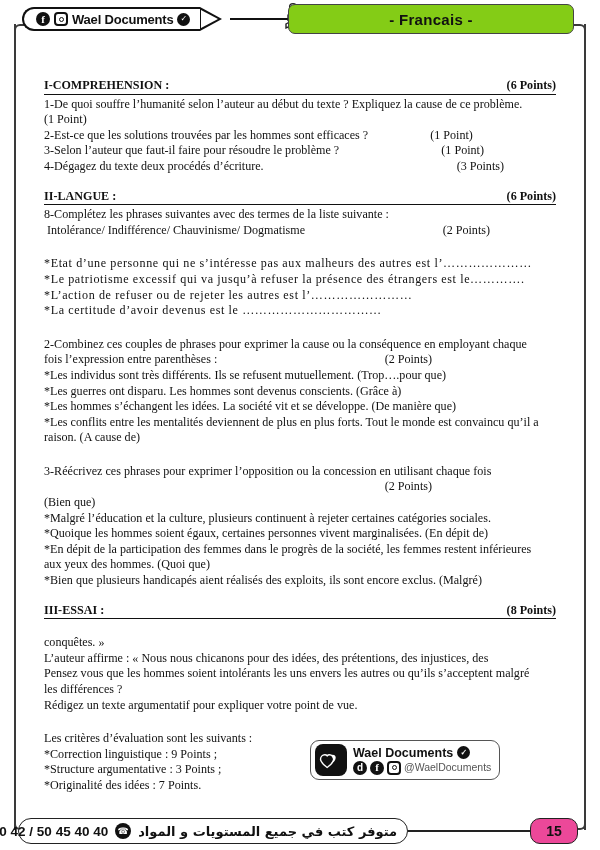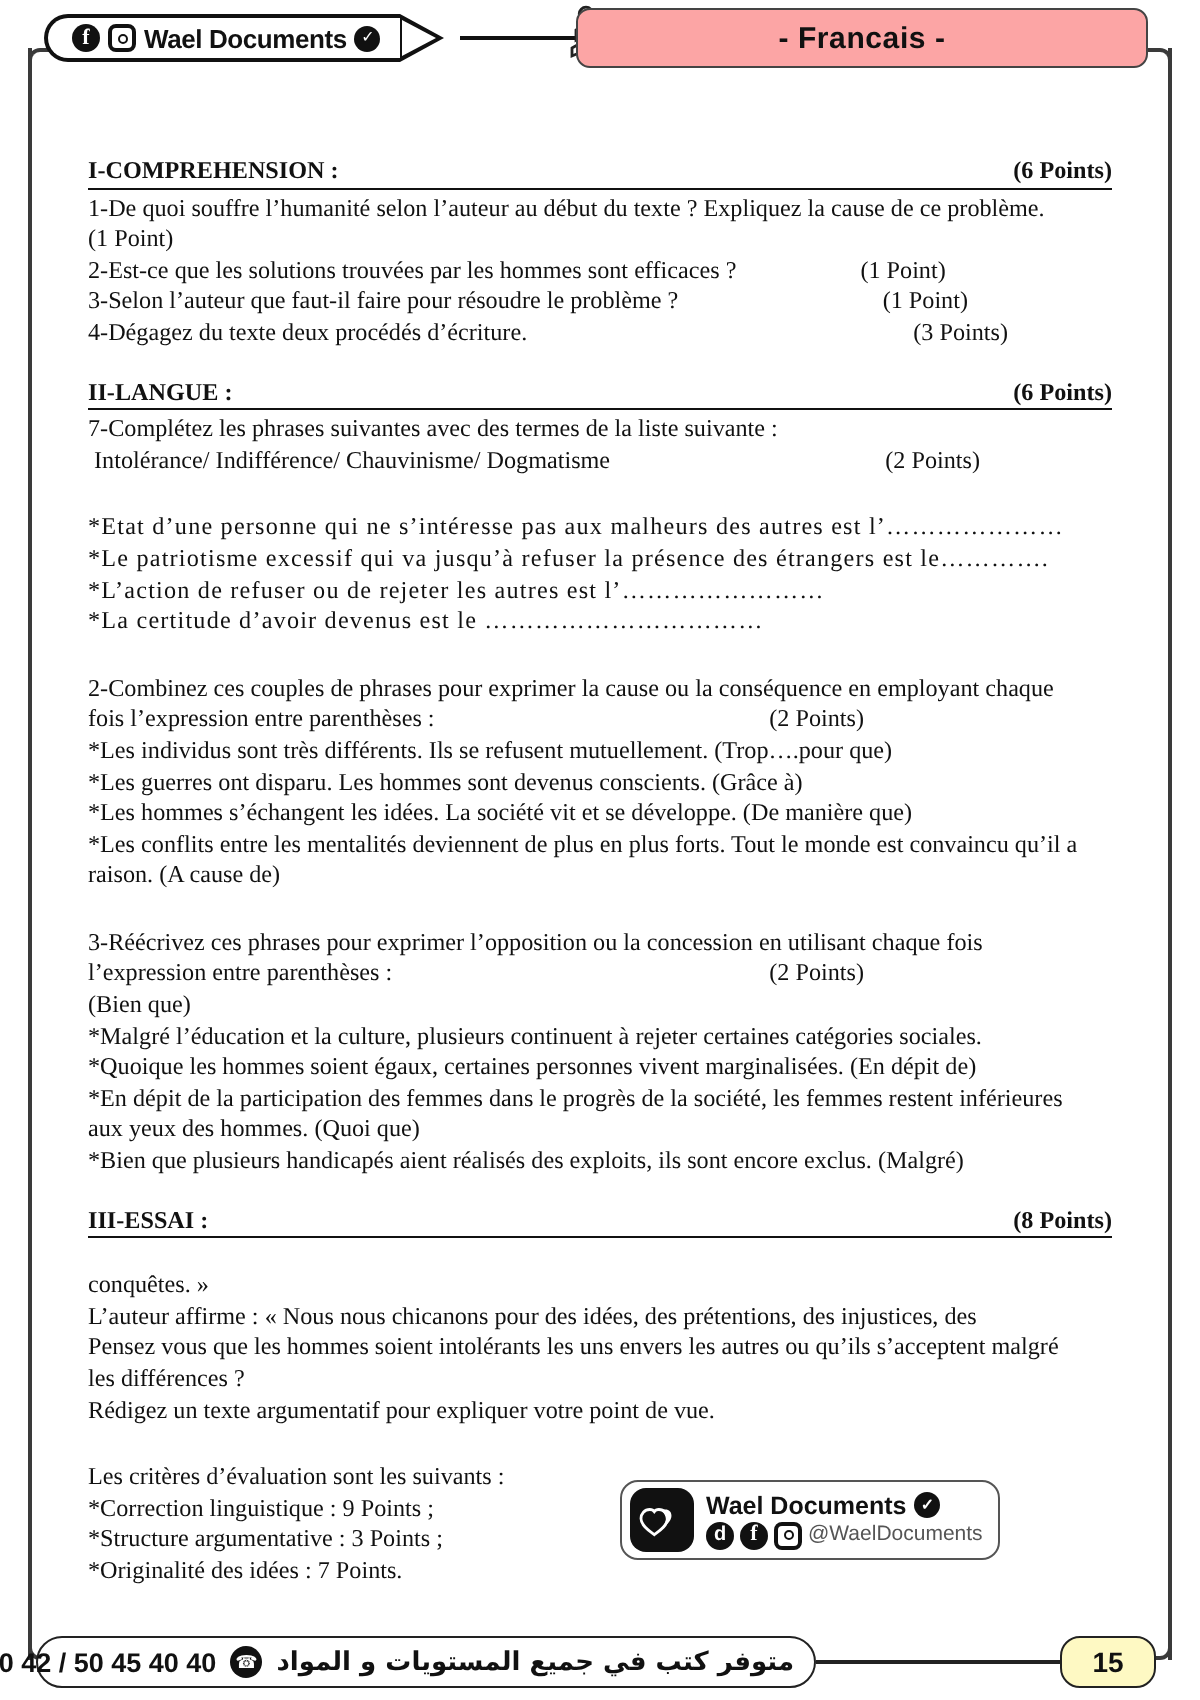--- a/index.html
+++ b/index.html
@@ -96,21 +96,21 @@
   .pencil-connector {
     position: absolute; left: 230px; top: 18px;
     width: 58px; height: 2px; background: #111;
   }
 
   
   .title-capsule {
     position: absolute; left: 288px; top: 4px;
     width: 286px; height: 30px;
     border: 1.5px solid #444; border-radius: 7px;
-    background: #fca5a5;
+    background: #84cc16;
     display: flex; align-items: center; justify-content: center;
   }
   .title-text {
     font-family: "Liberation Sans", sans-serif;
     font-weight: bold; font-size: 15px; color: #111;
     letter-spacing: 0.3px;
   }
   .reader-icon {
     position: absolute; left: 282px; top: 2px;
     width: 22px; height: 30px;
@@ -198,21 +198,21 @@
     direction: rtl; white-space: nowrap;
   }
   .footer-line {
     position: absolute; left: 408px; bottom: 18px;
     width: 128px; height: 1.8px; background: #222;
   }
   .page-num-box {
     position: absolute; right: 22px; bottom: 6px;
     width: 48px; height: 26px;
     border: 1.6px solid #222; border-radius: 10px;
-    background: #fef9c3;
+    background: #ec4899;
     display: flex; align-items: center; justify-content: center;
   }
   .page-num {
     font-family: "Liberation Sans", sans-serif;
     font-weight: bold; font-size: 14px; color: #111;
   }
 </style>
 </head>
 <body>
 
@@ -281,21 +281,21 @@
     </div>
 
     <div class="spacer-14"></div>
 
     <div class="sec-head">
       <span class="sec-title">II-LANGUE :</span>
       <span class="sec-spacer"></span>
       <span class="sec-points">(6 Points)</span>
     </div>
 
-    <div class="line">7-Complétez les phrases suivantes avec des termes de la liste suivante :</div>
+    <div class="line">8-Complétez les phrases suivantes avec des termes de la liste suivante :</div>
     <div class="row">
       <span class="txt"> Intolérance/ Indifférence/ Chauvinisme/ Dogmatisme</span>
       <span class="gap"></span>
       <span class="pts" style="margin-right:66px">(2 Points)</span>
     </div>
 
     <div class="spacer-18"></div>
 
     <div class="line blank-line">*Etat d’une personne qui ne s’intéresse pas aux malheurs des autres est l’…………………</div>
     <div class="line blank-line">*Le patriotisme excessif qui va jusqu’à refuser la présence des étrangers est  le………….</div>
@@ -313,21 +313,20 @@
     <div class="line">*Les individus sont très différents. Ils se refusent mutuellement.   (Trop….pour que)</div>
     <div class="line">*Les guerres ont disparu. Les hommes sont devenus conscients.   (Grâce à)</div>
     <div class="line">*Les hommes s’échangent les idées. La société vit et se développe. (De manière que)</div>
     <div class="line">*Les conflits entre les mentalités deviennent de plus en plus forts. Tout le monde est convaincu qu’il a</div>
     <div class="line">raison.  (A cause de)</div>
 
     <div class="spacer-18"></div>
 
     <div class="line">3-Réécrivez ces phrases pour exprimer l’opposition ou la concession en utilisant chaque fois</div>
     <div class="row">
-      <span class="txt">l’expression entre parenthèses :</span>
       <span class="gap"></span>
       <span class="pts" style="margin-right:124px">(2 Points)</span>
     </div>
     <div class="line">(Bien que)</div>
     <div class="line">*Malgré l’éducation et la culture, plusieurs continuent à rejeter certaines catégories sociales.</div>
     <div class="line">*Quoique les hommes soient égaux, certaines personnes vivent marginalisées.   (En dépit de)</div>
     <div class="line">*En dépit de la participation des femmes dans le progrès de la société, les femmes restent inférieures</div>
     <div class="line">aux yeux des hommes.   (Quoi que)</div>
     <div class="line">*Bien que plusieurs handicapés aient réalisés des exploits, ils sont encore exclus. (Malgré)</div>
 

